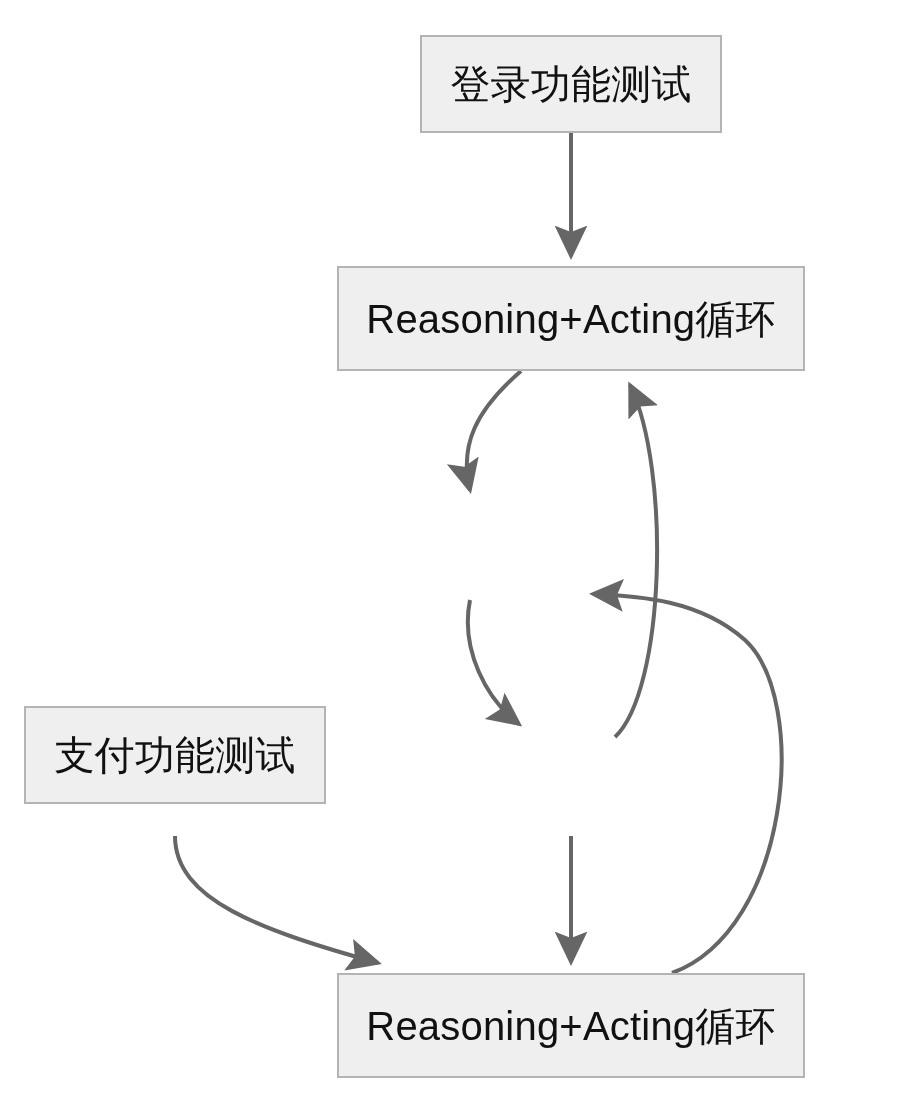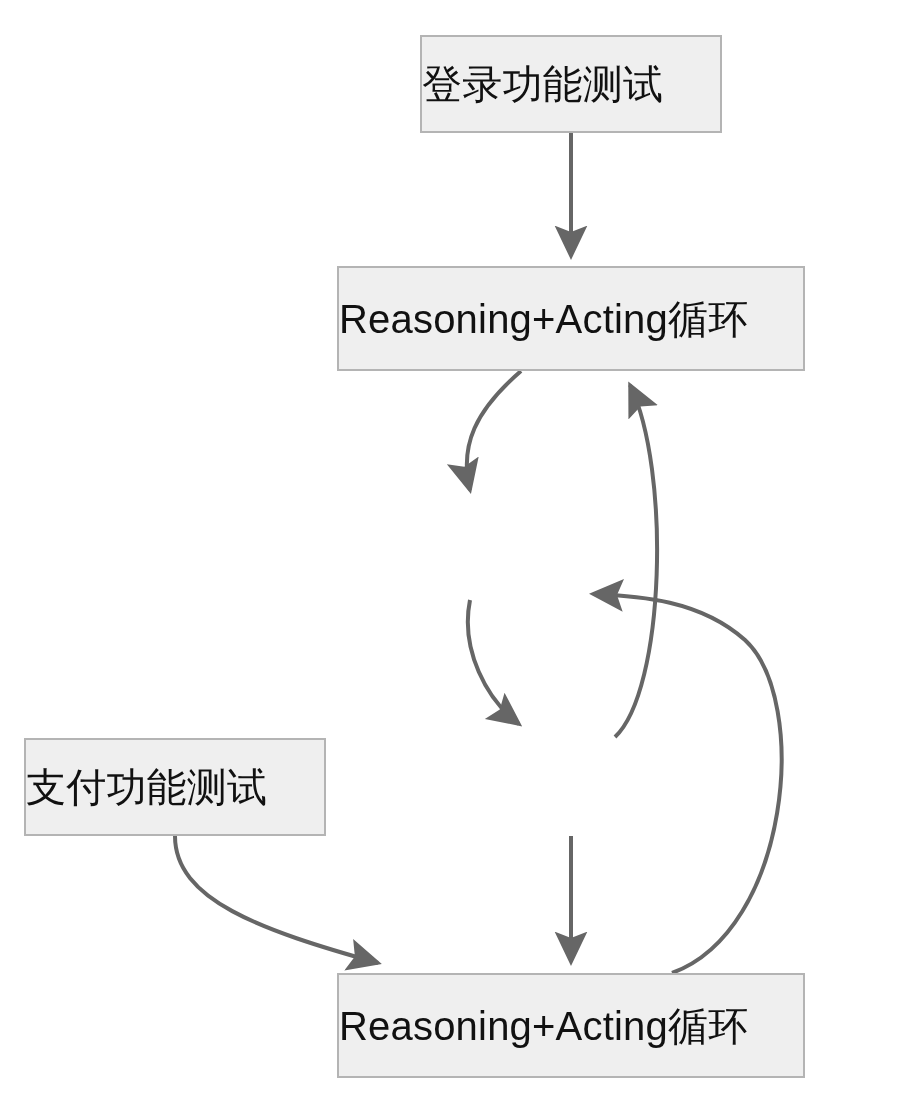--- a/index.html
+++ b/index.html
@@ -27,20 +27,21 @@
     width: 914px;
     height: 1114px;
   }
   .node {
     position: absolute;
     box-sizing: border-box;
     background: #efefef;
     border: 2px solid #b4b4b4;
     display: flex;
     align-items: center;
+    justify-content: center;
     color: #111111;
     font-weight: 400;
     letter-spacing: 0.2px;
     white-space: nowrap;
     z-index: 2;
   }
   .node-label {
     display: block;
     line-height: 1;
   }
@@ -74,21 +75,21 @@
 
   <div class="node" style="left:420px; top:35px; width:302px; height:98px; font-size:40px;">
     <span class="node-label">登录功能测试</span>
   </div>
 
   <div class="node" style="left:337px; top:266px; width:468px; height:105px; font-size:40px;">
     <span class="node-label">Reasoning+Acting循环</span>
   </div>
 
 
-  <div class="node" style="left:24px; top:738px; width:302px; height:98px; font-size:40px;">
+  <div class="node" style="left:24px; top:706px; width:302px; height:98px; font-size:40px;">
     <span class="node-label">支付功能测试</span>
   </div>
 
 
   <div class="node" style="left:337px; top:973px; width:468px; height:105px; font-size:40px;">
     <span class="node-label">Reasoning+Acting循环</span>
   </div>
 
 </div>
 

